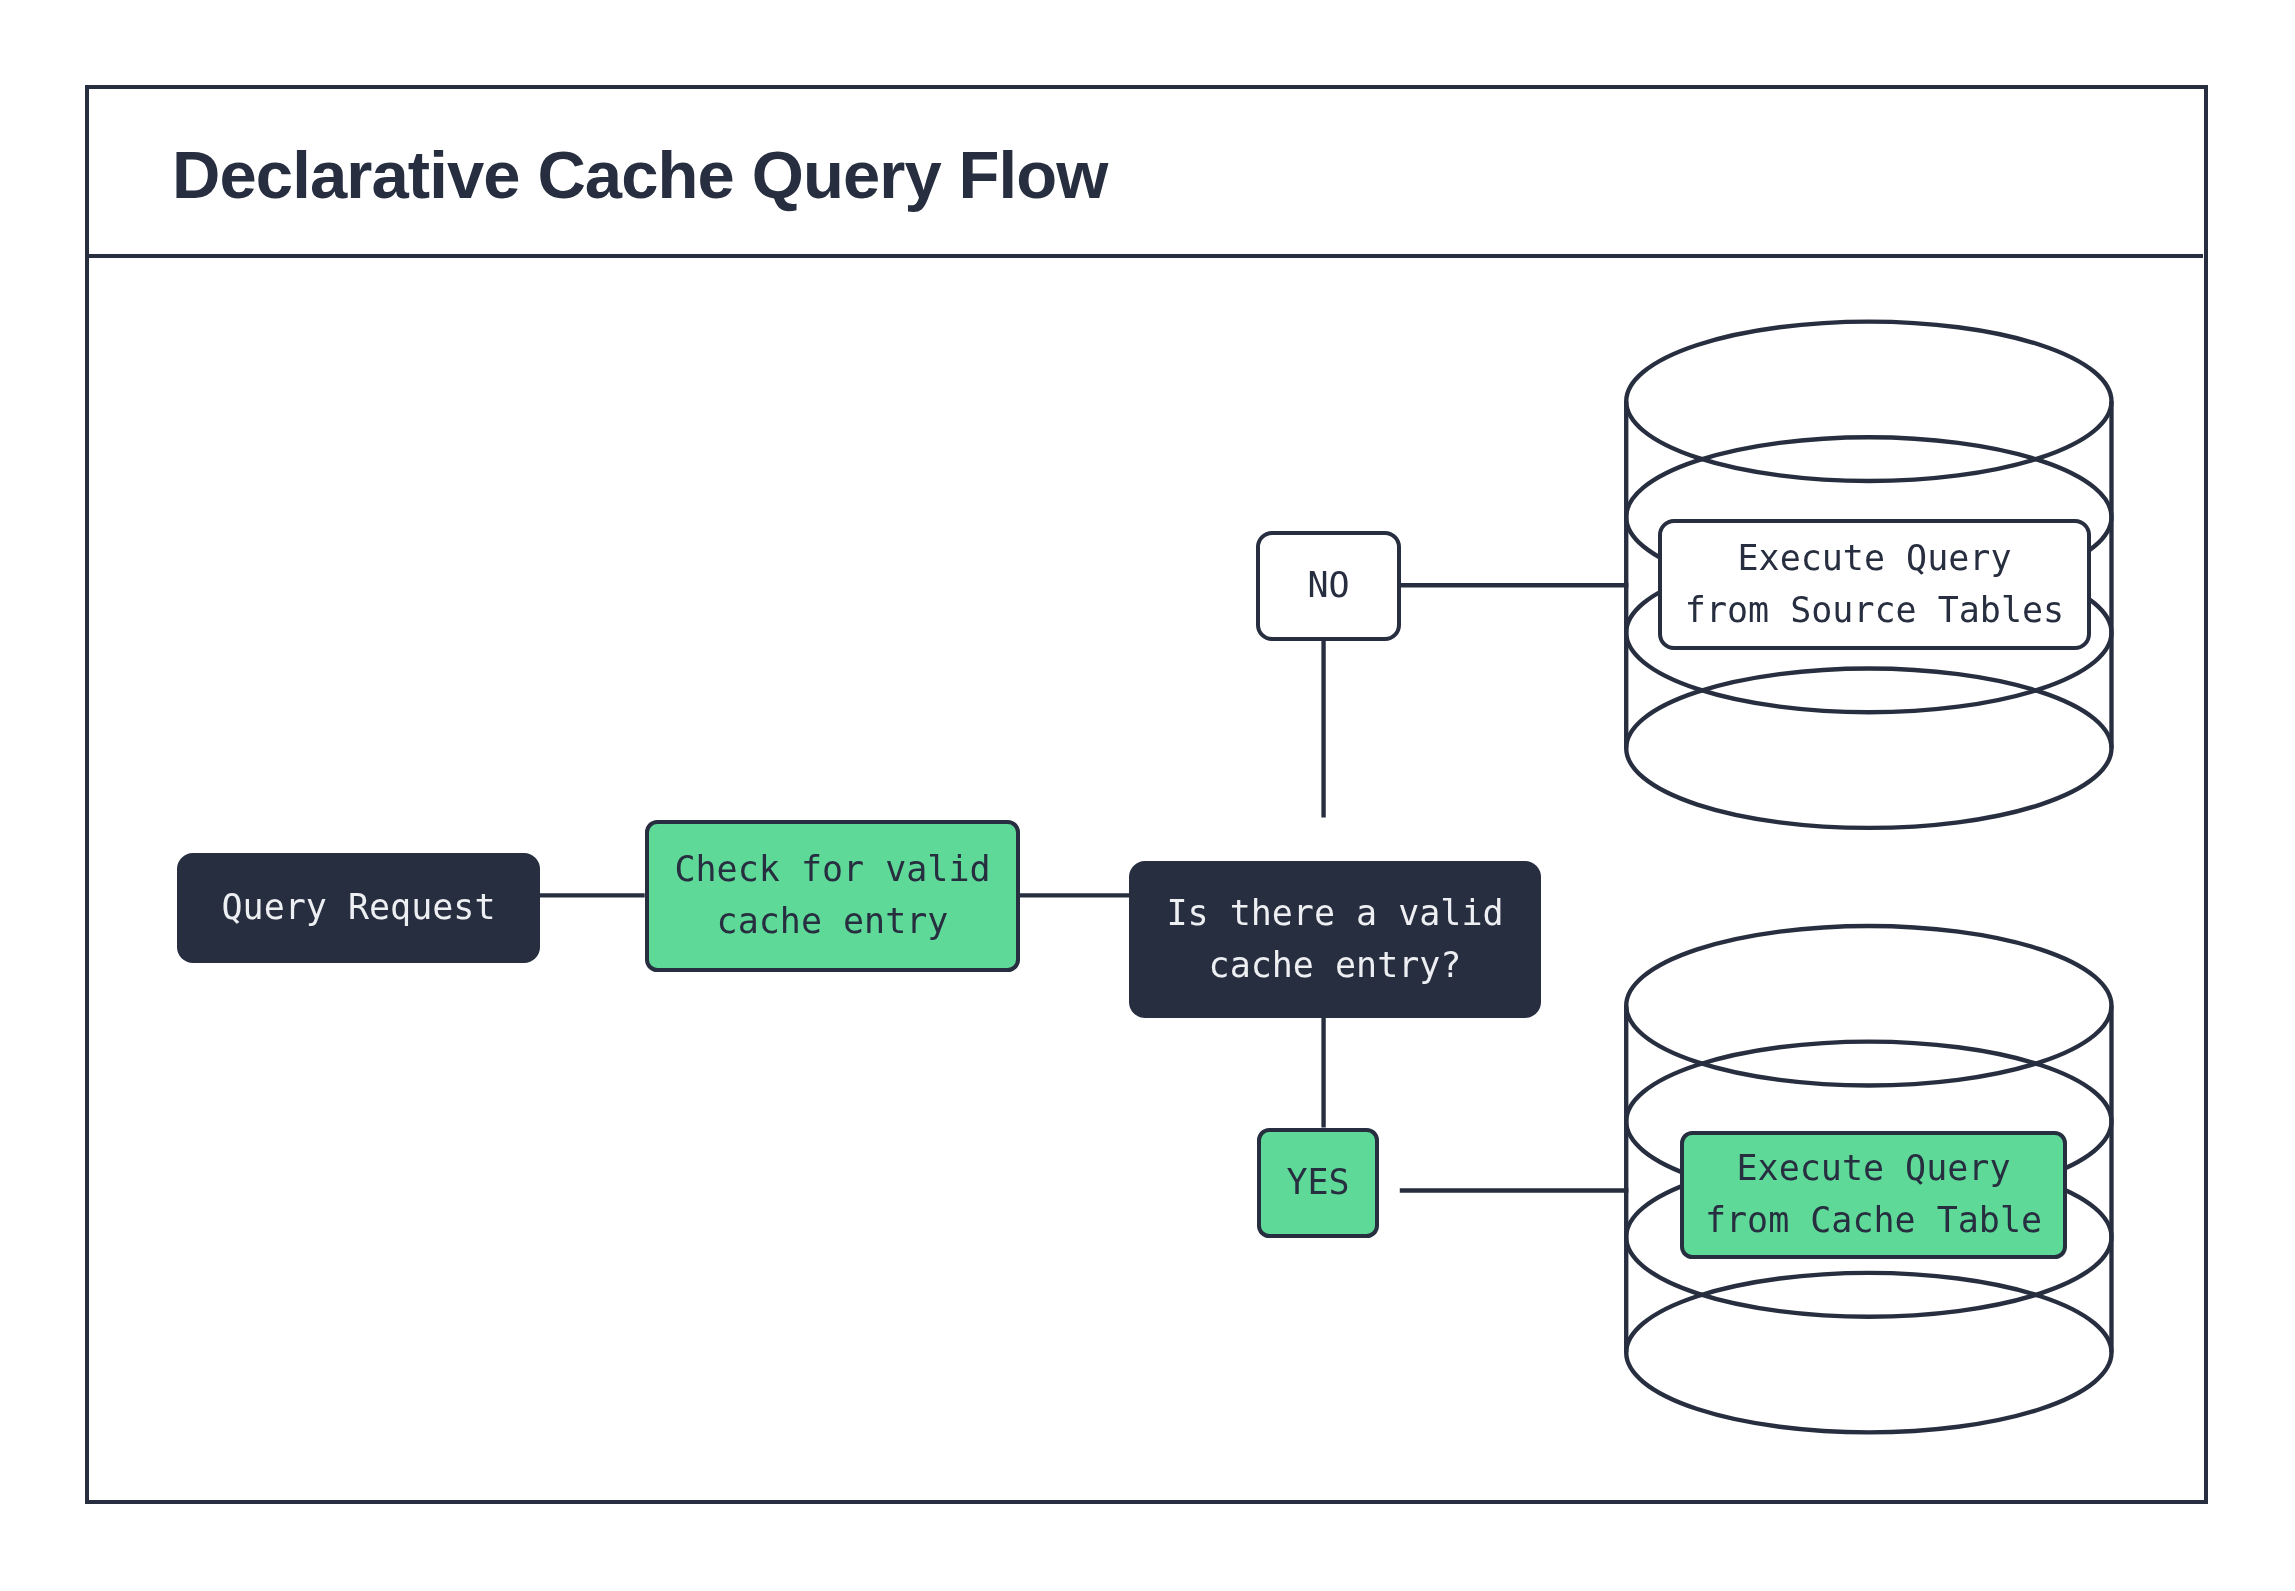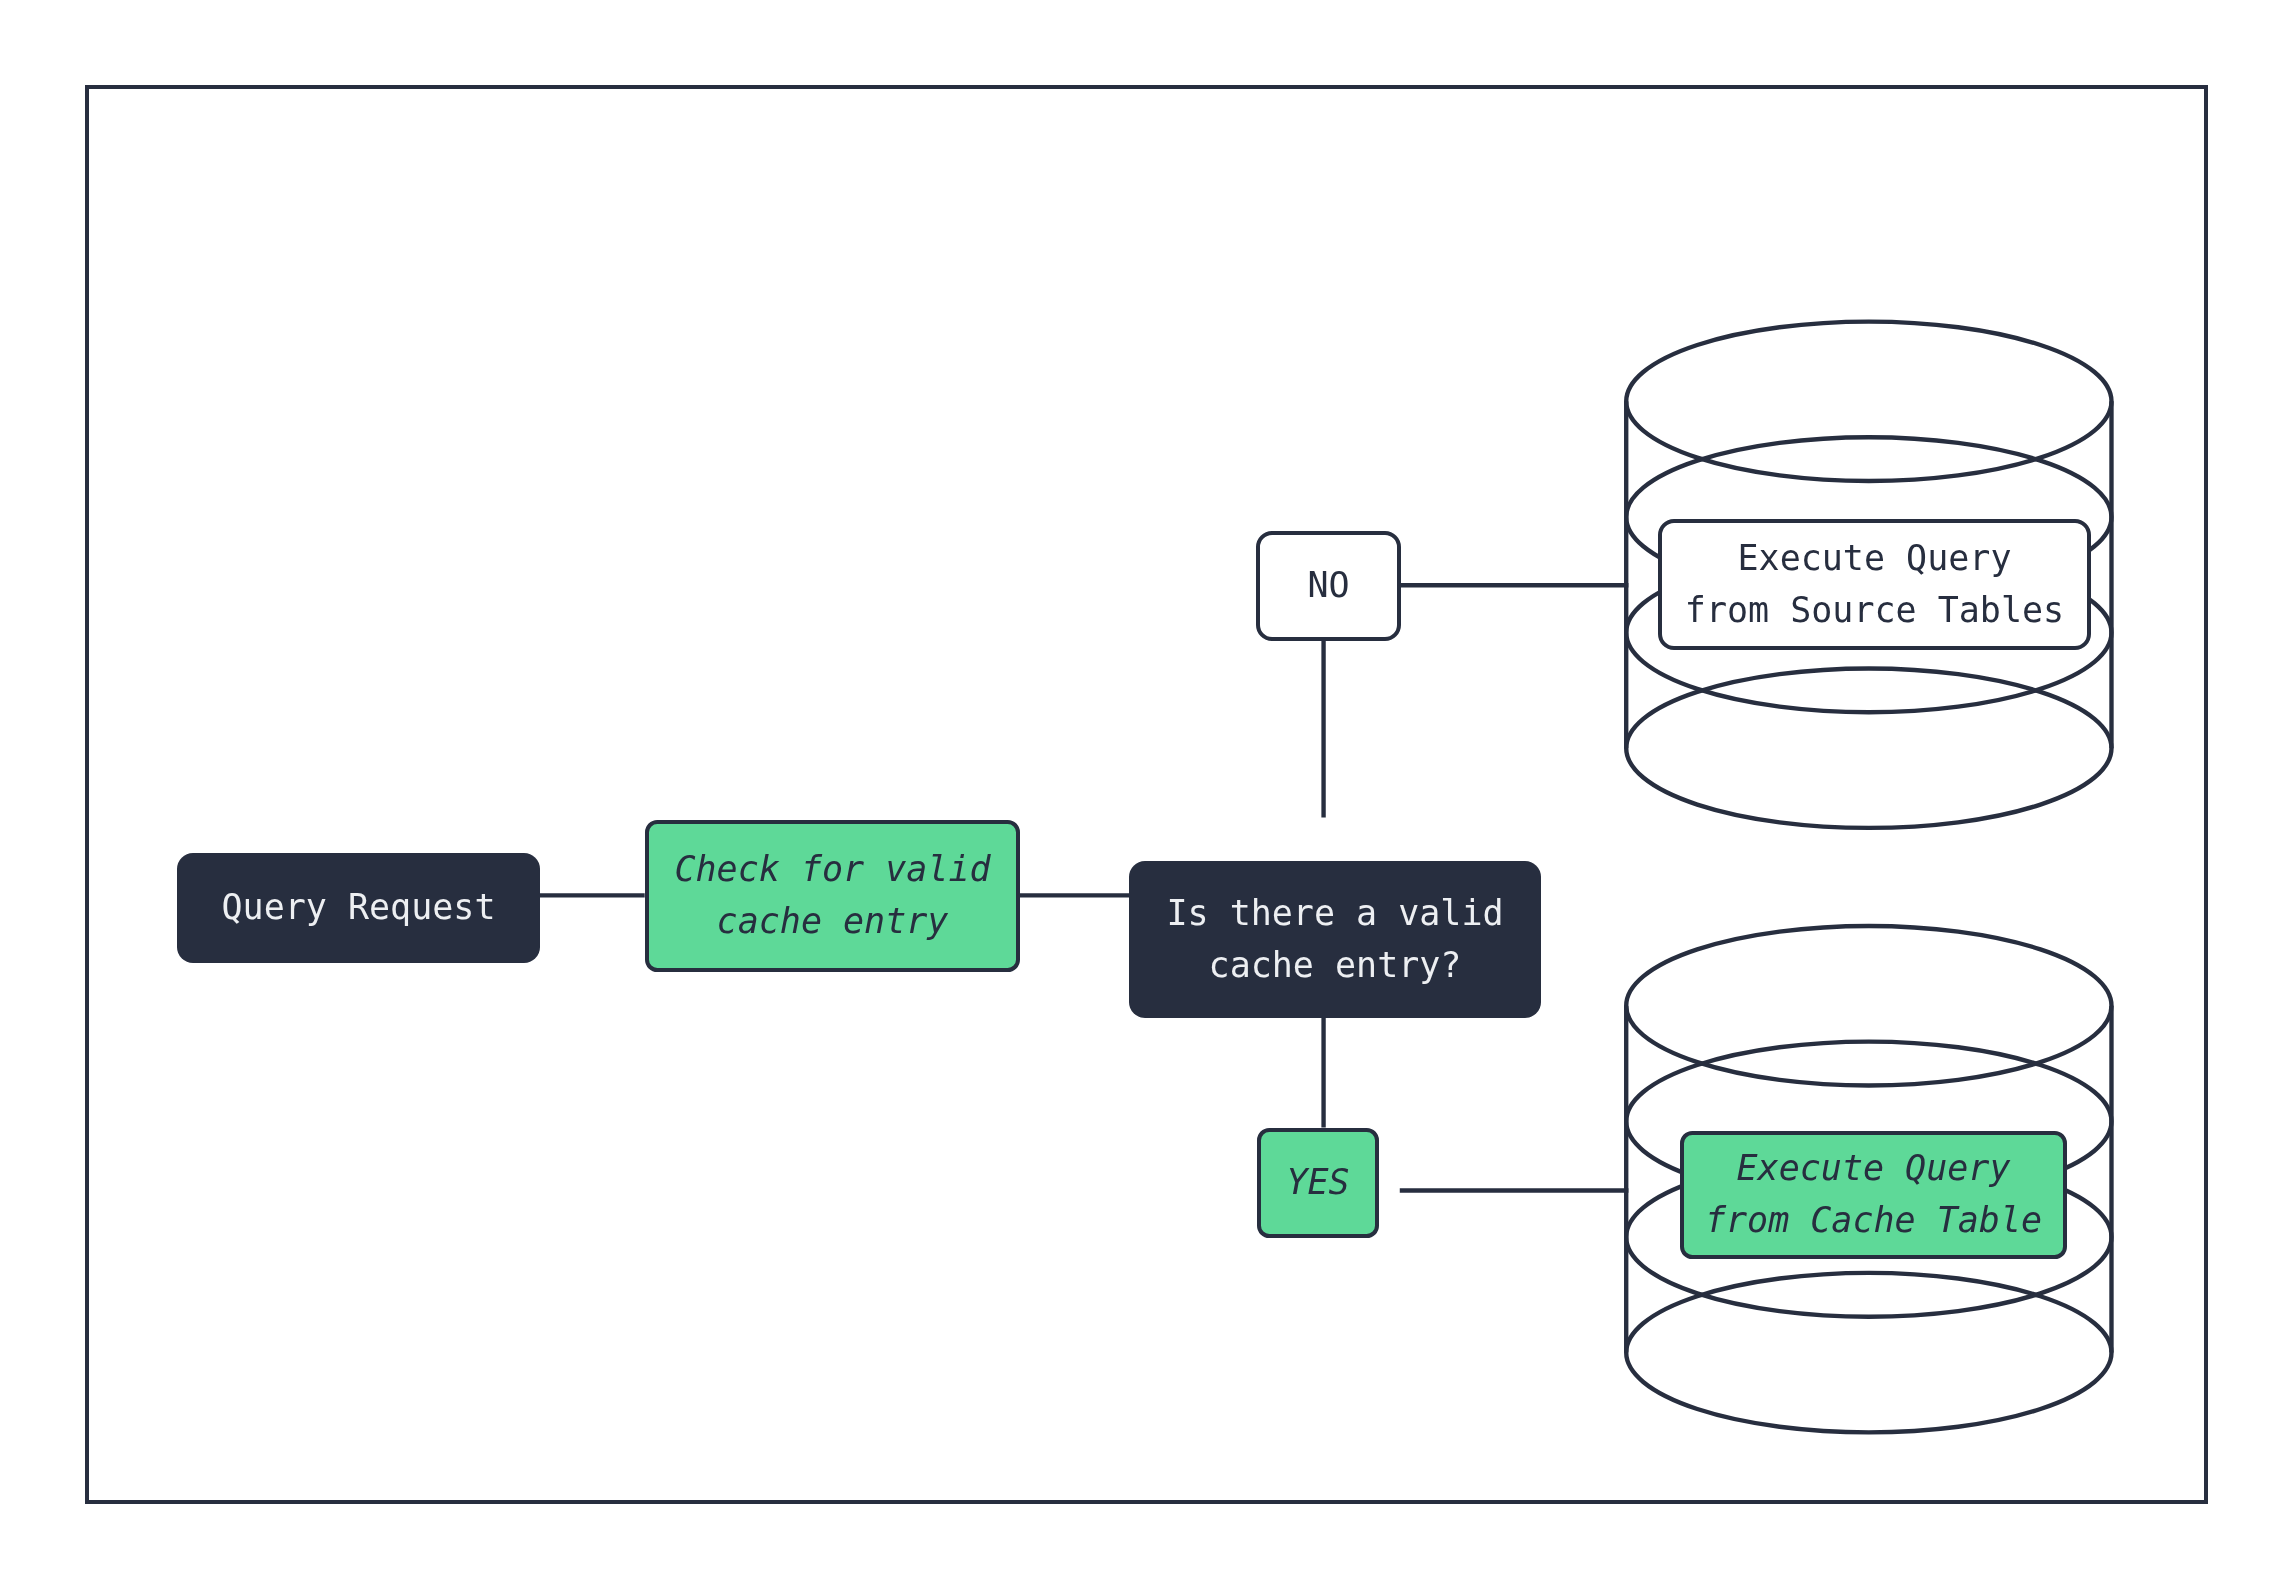--- a/index.html
+++ b/index.html
@@ -71,21 +71,20 @@
   .dark {
     background: #272e3f;
     color: #edeff2;
     border-radius: 16px;
   }
   .green {
     background: #5ed998;
     color: #272e3f;
     border: 4.4px solid #272e3f;
     border-radius: 12.3px;
-    font-style: italic;
   }
   .white {
     background: #ffffff;
     color: #272e3f;
     border: 4.4px solid #272e3f;
     border-radius: 16px;
   }
   .n-query  { left: 177px;  top: 841px;  width: 363px; height: 110px; margin-top: 12px; }
   .n-check  { left: 645px;  top: 820px;  width: 375px; height: 152px; }
   .n-decide { left: 1129px; top: 861px;  width: 412px; height: 157px; }
@@ -94,20 +93,23 @@
   .n-src    { left: 1658px; top: 519px;  width: 433px; height: 131px; }
   .n-cache  { left: 1680px; top: 1131px; width: 387px; height: 128px; }
 </style>
 </head>
 <body>
 
 <div class="stage">
 
   <div class="frame"></div>
 
+  <div class="header">
+    <div class="title">Declarative Cache Query Flow</div>
+  </div>
 
   <svg class="flow" viewBox="0 0 2620 1816">
     <g stroke="#272e3f" stroke-width="5" fill="none">
 
       <line x1="616" y1="1022" x2="736" y2="1022"></line>
       <line x1="1164" y1="1022" x2="1289" y2="1022"></line>
       <line x1="1511" y1="731" x2="1511" y2="933"></line>
       <line x1="1511" y1="1112" x2="1511" y2="1287"></line>
       <line x1="1598" y1="668" x2="1859" y2="668"></line>
       <line x1="1598" y1="1359" x2="1859" y2="1359"></line>

